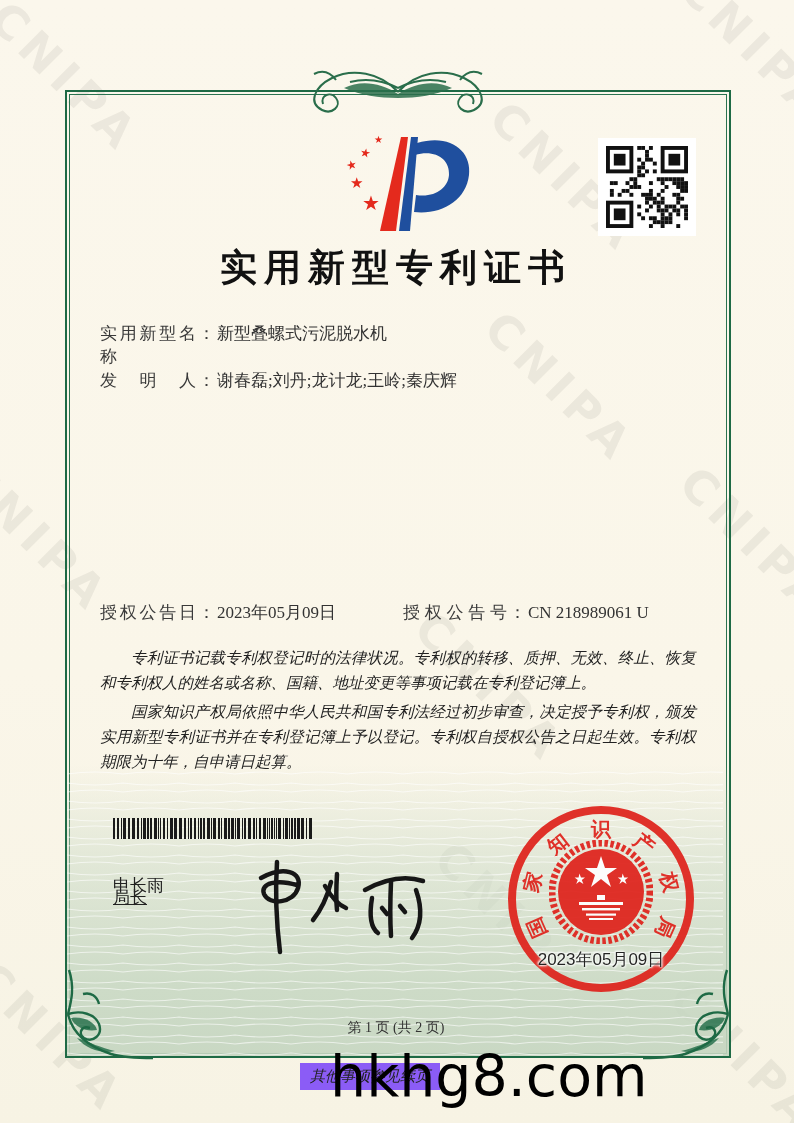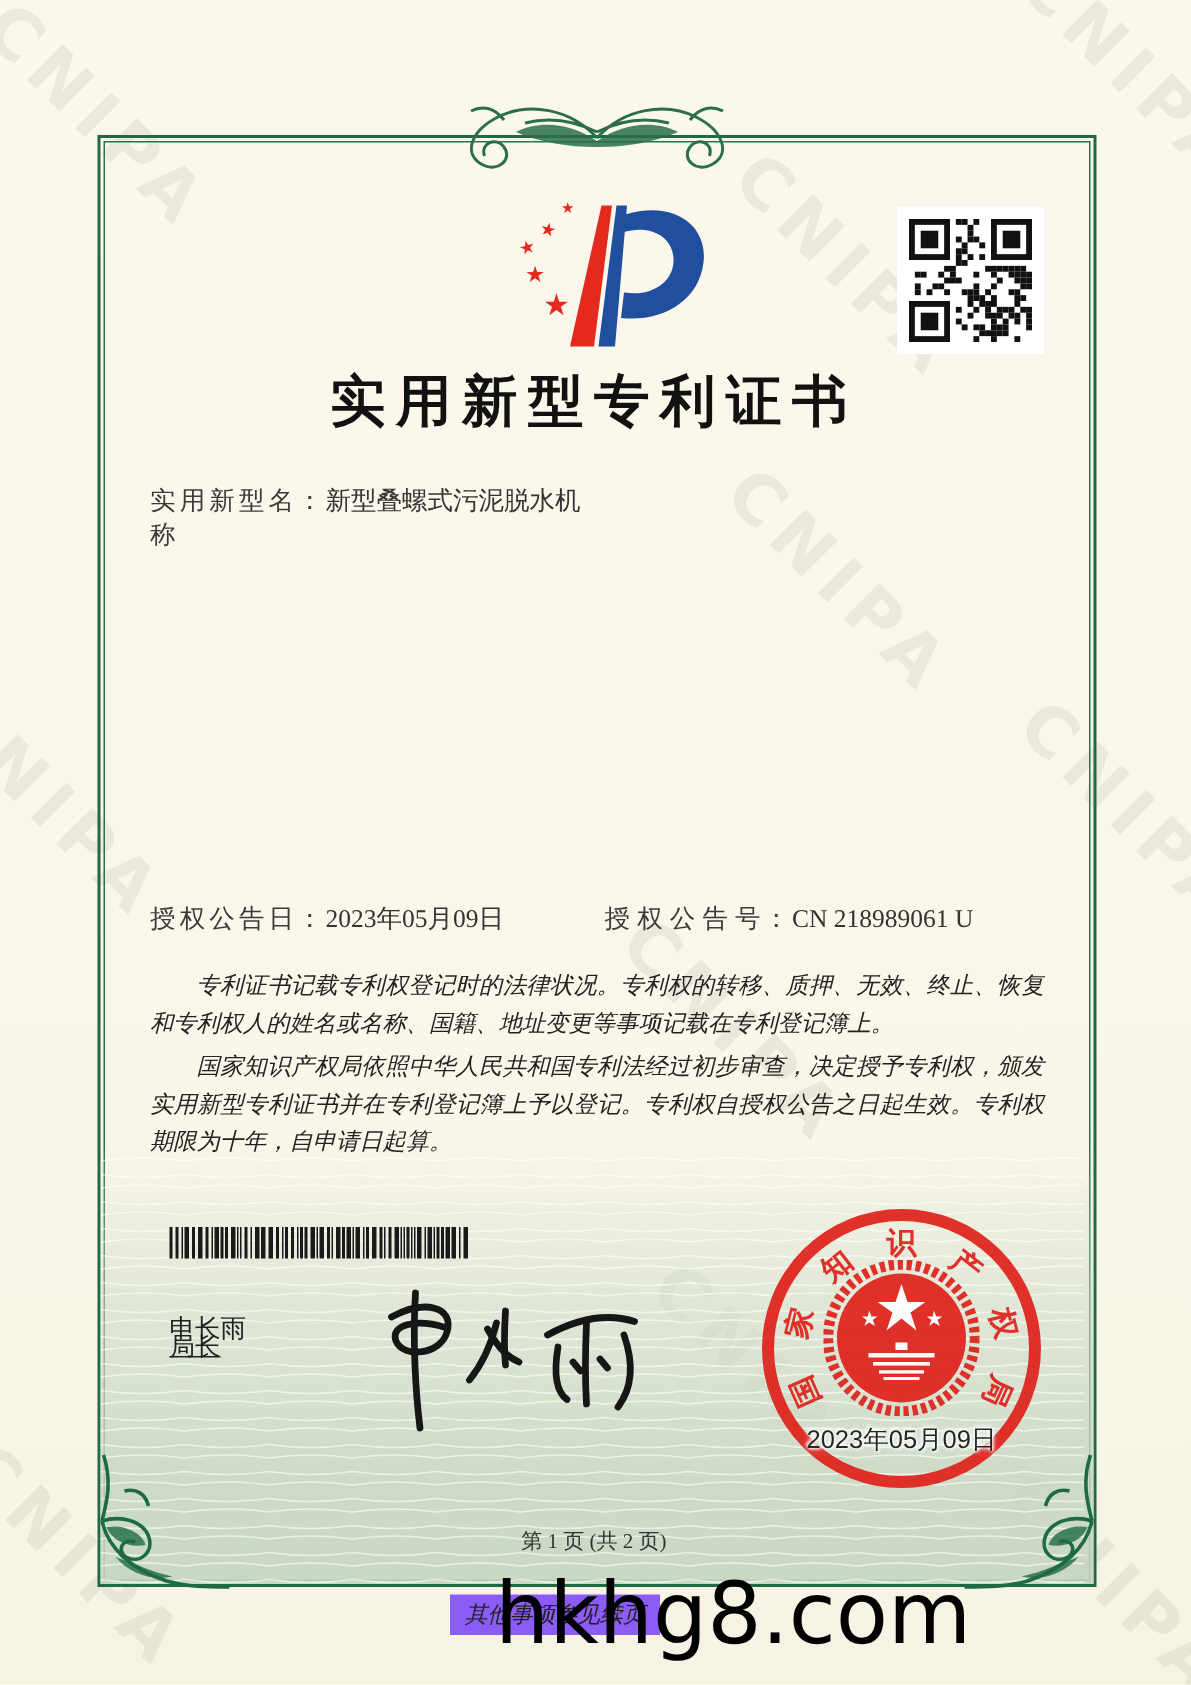--- a/index.html
+++ b/index.html
@@ -302,20 +302,23 @@
         <rect x="54.666666666666664" y="78.09523809523809" width="3.9047619047619047" height="3.9047619047619047" fill="#111"></rect>
         <rect x="70.28571428571428" y="78.09523809523809" width="3.9047619047619047" height="3.9047619047619047" fill="#111"></rect>
       </svg>
   </div>
 
   <div class="abs title">实用新型专利证书</div>
 
   <div class="row" style="top:322px">
     <span class="lbl">实用新型名称</span><span class="colon">：</span><span class="val">新型叠螺式污泥脱水机</span>
   </div>
+  <div class="row" style="top:369px">
+    <span class="lbl">发明人</span><span class="colon">：</span><span class="val">谢春磊;刘丹;龙计龙;王岭;秦庆辉</span>
+  </div>
   <div class="row" style="top:601px">
     <span class="lbl">授权公告日</span><span class="colon">：</span><span class="val">2023年05月09日</span>
     <span class="pair2">
       <span class="lbl2">授权公告号</span><span class="colon">：</span><span class="val">CN 218989061 U</span>
     </span>
   </div>
 
   <div class="abs paras">
     <p>专利证书记载专利权登记时的法律状况。专利权的转移、质押、无效、终止、恢复和专利权人的姓名或名称、国籍、地址变更等事项记载在专利登记簿上。</p>
     <p>国家知识产权局依照中华人民共和国专利法经过初步审查，决定授予专利权，颁发实用新型专利证书并在专利登记簿上予以登记。专利权自授权公告之日起生效。专利权期限为十年，自申请日起算。</p>

